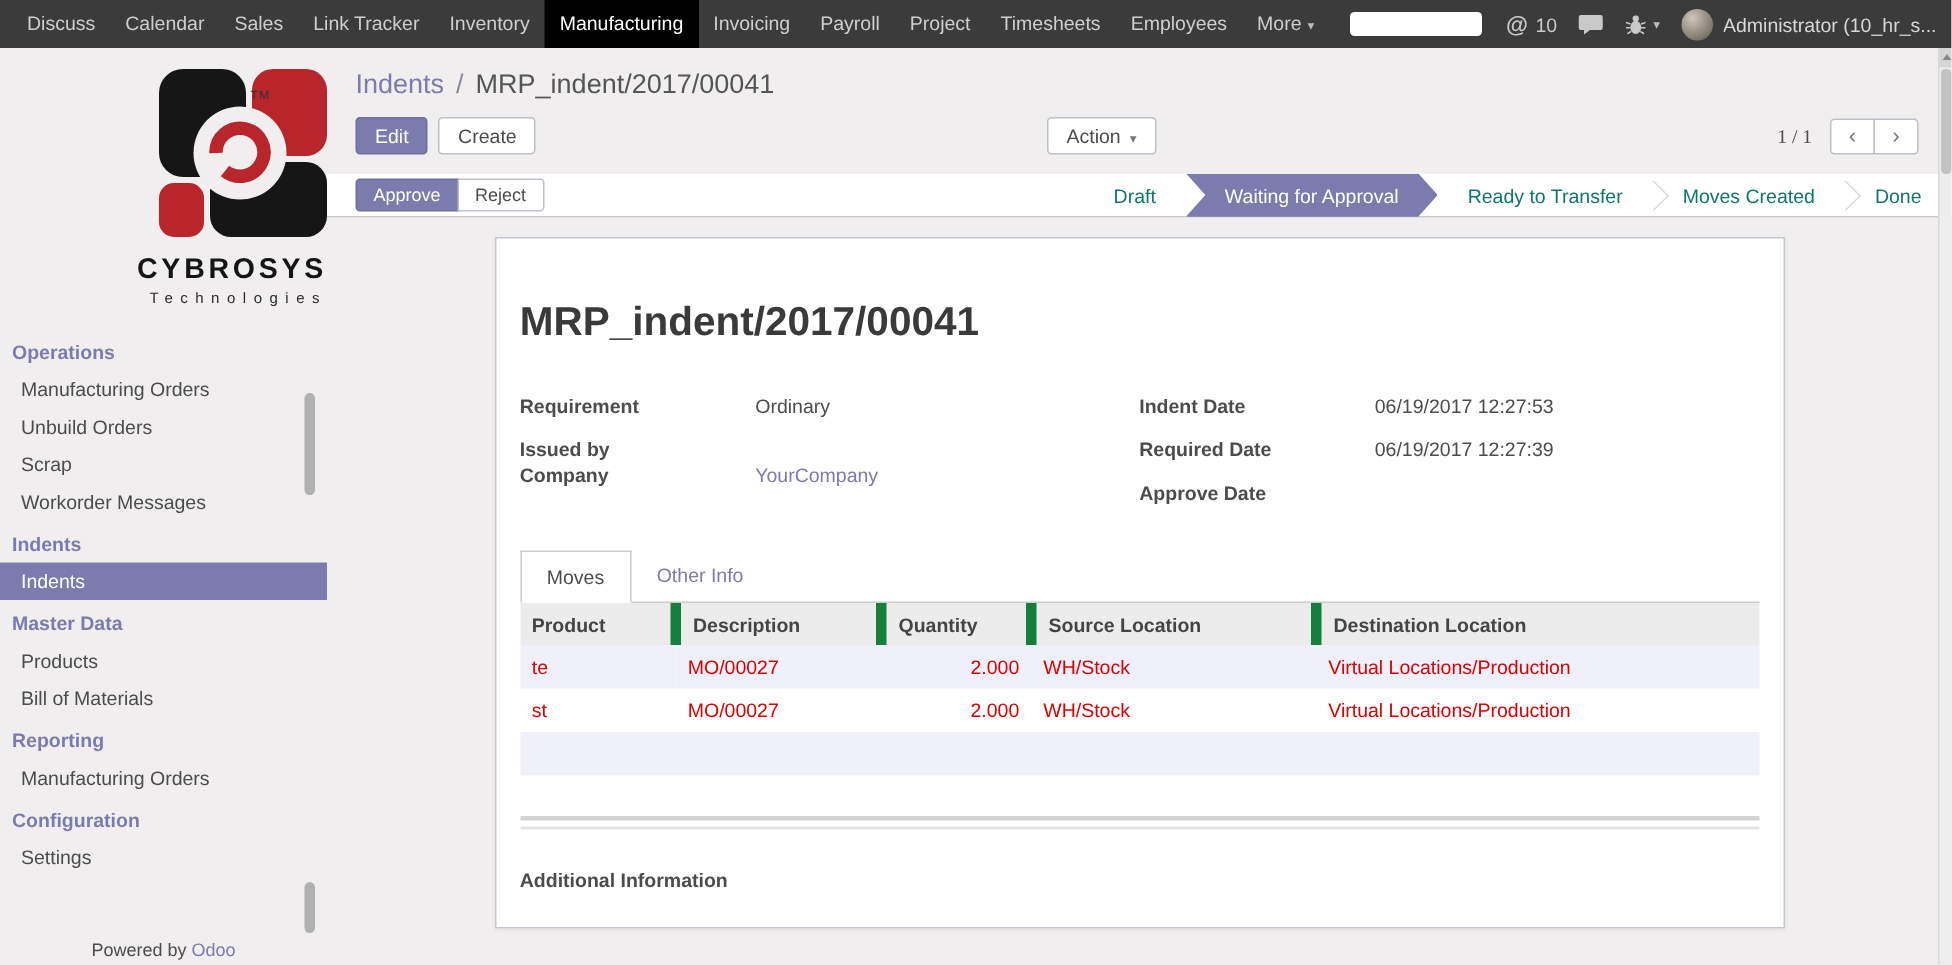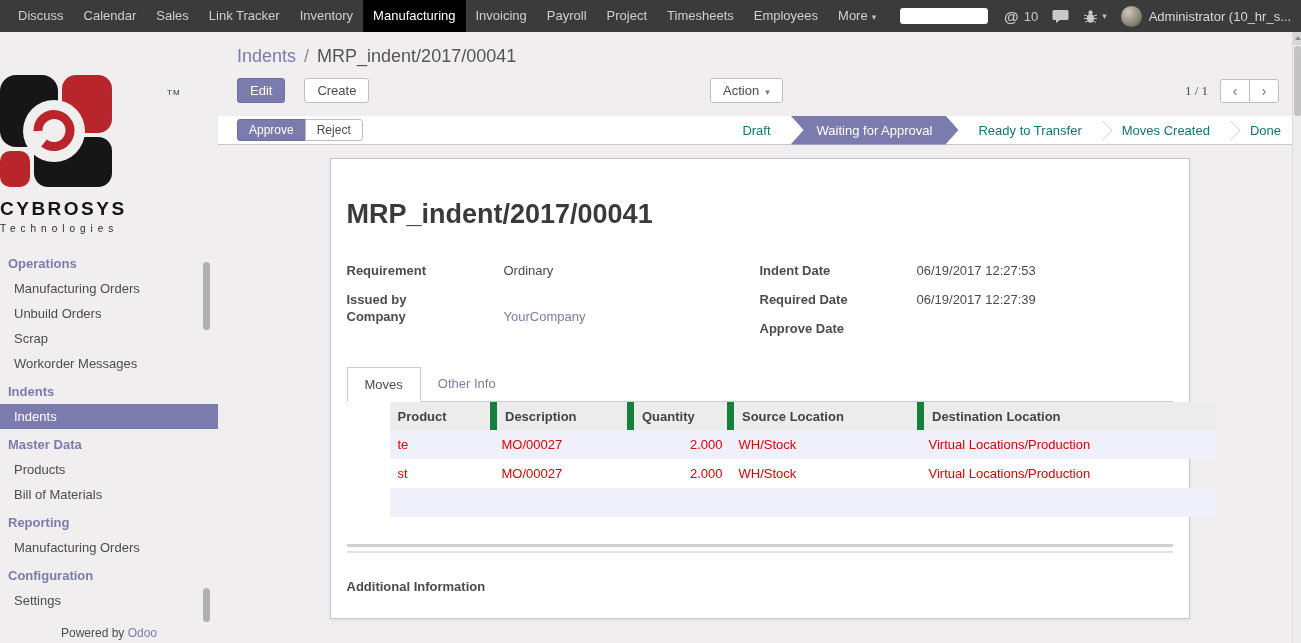--- a/index.html
+++ b/index.html
@@ -21,21 +21,21 @@
   .bug-wrap { display:flex; align-items:center; margin-right:14px; flex-shrink:0; }
   .avatar { width:21px; height:21px; border-radius:50%; background:radial-gradient(circle at 35% 30%, #cfc6bd, #7a7265 75%); margin-right:7px; flex-shrink:0; }
   .user-name { color:#d8d8d8; white-space:nowrap; overflow:hidden; min-width:0; }
 
   
   .app { display:flex; height:611px; }
 
   
   .sidebar { width:218px; flex:0 0 218px; background:#f0eeee; position:relative; overflow:hidden; }
   .banner { height:25px; background:#18a318; color:#fff; font-size:12px; line-height:25px; padding-left:22px; }
-  .logo-wrap { text-align:left; padding-top:14px; position:relative;margin-top:29px; }
+  .logo-wrap { text-align:right; padding-top:14px; position:relative; }
   .tm { position:absolute; top:27px; left:167px; font-size:8px; color:#333; letter-spacing:1px; }
   .brand { font-size:19px; font-weight:bold; letter-spacing:2.5px; color:#151515; margin-top:8px; }
   .brand-sub { font-size:10px; letter-spacing:5px; color:#2a2a2a; margin-top:3px; }
   .menu { margin-top:14px; }
   .section-title { color:#7c7bad; font-weight:bold; padding:8px 0 5px 8px; font-size:13px; }
   .menu-item { padding:5px 0 5px 14px; color:#4c4c4c; cursor:pointer; line-height:15px; }
   .menu-item.selected { background:#7c7bad; color:#fff; }
   .sidebar-footer { position:absolute; bottom:3px; width:100%; text-align:center; font-size:12px; color:#4c4c4c; }
   .odoo-link { color:#7c7bad; font-weight:normal; cursor:pointer; }
   .sb-thumb { position:absolute; right:8px; width:7px; border-radius:4px; background:#b0b0b0; }
@@ -44,21 +44,21 @@
 
   
   .main { flex:1; position:relative; background:#f0eeee; min-width:0; }
   .breadcrumb { padding:13px 0 0 19px; font-size:18px; line-height:22px; }
   .bc-link { color:#7c7bad; cursor:pointer; }
   .bc-sep { color:#8a8a99; margin:0 8px; }
   .bc-current { color:#555; }
   .cp-row { display:flex; align-items:center; padding:11px 22px 13px 19px; position:relative; }
   .btn { font-size:13px; padding:4px 12px; border-radius:3px; border:1px solid #bfbfc9; background:#fff; color:#4c4c4c; }
   .btn-primary { background:#7c7bad; border-color:#6f6e9d; color:#fff; }
-  .btn + .btn { margin-left:19px; }
+  .btn + .btn { margin-left:7px; }
   .action-btn { position:absolute; left:473px; top:11px; }
   .pager { margin-left:auto; display:flex; align-items:center; }
   .pager-text { color:#4c4c4c; margin-right:12px;font-family:Liberation Serif, serif; }
   .pager-btn { width:30px; height:24px; background:#fff; border:1px solid #bfbfc9; color:#777; font-size:15px; line-height:20px; text-align:center; padding:0; }
   .pager-prev { border-radius:3px 0 0 3px; }
   .pager-next { border-radius:0 3px 3px 0; margin-left:-1px; }
 
   
   .statusbar { height:29px; background:#fff; border-bottom:1px solid #c9c9c9; display:flex; align-items:center; padding-left:19px; }
   .sb-btn { font-size:12px; padding:3px 11px; border:1px solid #bfbfc9; background:#fff; color:#4c4c4c; }
@@ -81,21 +81,21 @@
   .fg-col { width:50%; }
   .frow { display:flex; margin-bottom:7px; min-height:22px; }
   .frow.bottom-align { align-items:flex-end; }
   .flabel { width:157px; padding-right:48px; font-weight:bold; color:#4c4c4c; line-height:17px; flex-shrink:0; }
   .fvalue { color:#4c4c4c; line-height:17px; }
   .fvalue.link { color:#7c7bad; cursor:pointer; }
   .tabs { display:flex; margin-top:18px; border-bottom:1px solid #ccc; }
   .tab { padding:9px 17px; font-size:13px; cursor:pointer; }
   .tab.active { border:1px solid #ccc; border-bottom:1px solid #fff; margin-bottom:-1px; background:#fff; color:#4c4c4c; }
   .tab.inactive { color:#7c7bad; }
-  .moves-table { width:100%; border-collapse:collapse;margin-left:43px; }
+  .moves-table { width:100%; border-collapse:collapse; }
   .moves-table col.c1 { width:104px; } .moves-table col.c2 { width:137px; }
   .moves-table col.c3 { width:100px; } .moves-table col.c4 { width:190px; }
   .moves-table th { background:#ececec; font-weight:bold; color:#444; text-align:left; padding:6px 8px;
                     border-left:7px solid #15803d; font-size:13px; height:28px; cursor:pointer; }
   .moves-table th:first-child { border-left:none; }
   .moves-table td { padding:7px 8px; font-size:13px; height:21px; }
   .moves-table td.num { text-align:right; }
   tr.alt { background:#f0f0fa; }
   tr.danger { color:#dd0000; cursor:pointer; }
   tr.empty td { height:29px; padding:0; }

